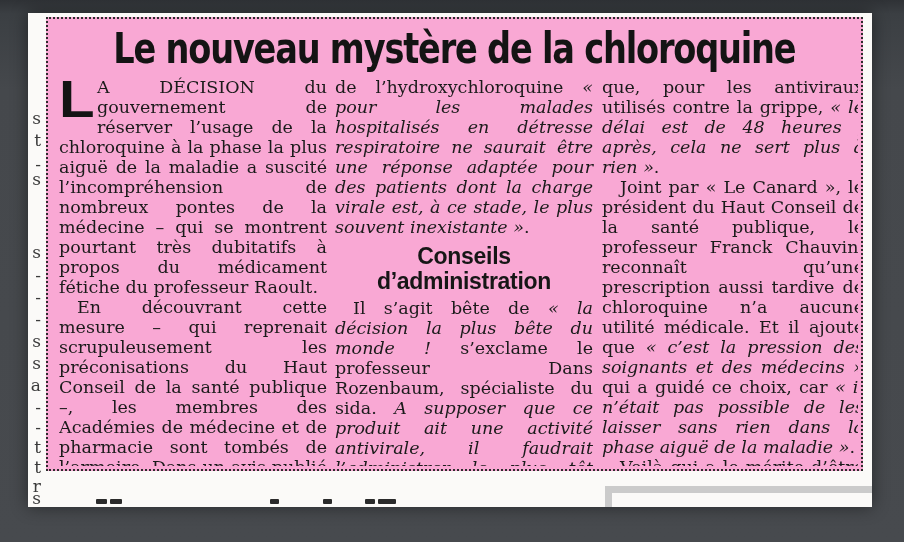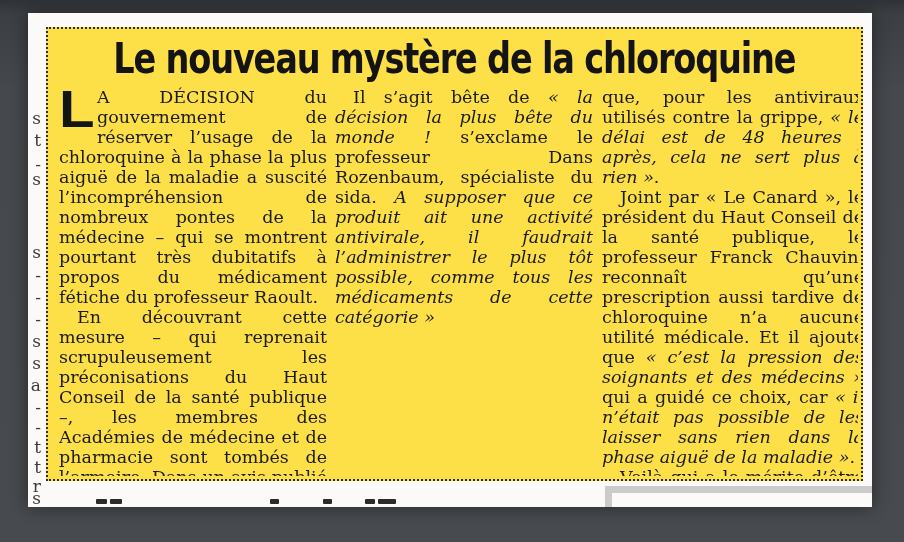--- a/index.html
+++ b/index.html
@@ -14,23 +14,23 @@
     background:#fbfaf8;
     box-shadow:0 0 16px rgba(0,0,0,.45);
   }
   
   .edge-frag{
     position:absolute;left:0;width:13px;text-align:right;
     font:17px/17px "DejaVu Serif",serif;color:#3c3c3c;
   }
   
   .article-box{
-    position:absolute;left:18px;top:14px;width:817px;height:454px;
+    position:absolute;left:18px;top:4px;width:817px;height:454px;
     border:2px dotted #2d2d2d;box-sizing:border-box;
-    background:#fde047;
+    background:#f9a8d4;
   }
   .headline{
     margin:3px 0 0 0;height:52px;
     display:flex;align-items:center;justify-content:center;
     font-family:"DejaVu Sans",sans-serif;font-weight:700;color:#141414;
   }
   .headline span{
     display:inline-block;white-space:nowrap;
     font-size:42px;letter-spacing:-1.5px;
     transform:scaleX(.8);transform-origin:center;
@@ -102,20 +102,22 @@
     <div class="cols">
 
       <div class="col col1">
         <p class="para">
           <span class="dropcap">L</span><span><span>A DÉCISION du gouvernement de réserver l’usage de la chloroquine à la phase la plus aiguë de la maladie a suscité l’incompréhension de nombreux pontes de la médecine – qui se montrent pourtant très dubitatifs à propos du médicament fétiche du professeur Raoult.</span></span>
         </p>
         <p class="para indent"><span>En découvrant cette mesure – qui reprenait scrupuleusement les préconisations du Haut Conseil de la santé publique –, les membres des Académies de médecine et de pharmacie sont tombés de l’armoire. Dans un avis publié le 25 mars, ces experts considéraient que la prescription</span></p>
       </div>
 
       <div class="col col2">
+        <p class="para"><span>de l’hydroxychloroquine </span><span class="it">« pour les malades hospitalisés en détresse respiratoire ne saurait être une réponse adaptée pour des patients dont la charge virale est, à ce stade, le plus souvent inexistante »</span><span>.</span></p>
+        <h2 class="subhead">Conseils d’administration</h2>
         <p class="para indent"><span>Il s’agit bête de </span><span class="it">« la décision la plus bête du monde !</span><span> s’exclame le professeur Dans Rozenbaum, spécialiste du sida. </span><span class="it">A supposer que ce produit ait une activité antivirale, il faudrait l’administrer le plus tôt possible, comme tous les médicaments de cette catégorie »</span></p>
       </div>
 
       <div class="col col3">
         <p class="para"><span>que, pour les antiviraux utilisés contre la grippe, </span><span class="it">« le délai est de 48 heures ; après, cela ne sert plus à rien »</span><span>.</span></p>
         <p class="para indent"><span>Joint par « Le Canard », le président du Haut Conseil de la santé publique, le professeur Franck Chauvin, reconnaît qu’une prescription aussi tardive de chloroquine n’a aucune utilité médicale. Et il ajoute que </span><span class="it">« c’est la pression des soignants et des médecins »</span><span> qui a guidé ce choix, car </span><span class="it">« il n’était pas possible de les laisser sans rien dans la phase aiguë de la maladie »</span><span>.</span></p>
         <p class="para indent"><span>Voilà qui a le mérite d’être clair…</span></p>
 
       </div>
 

